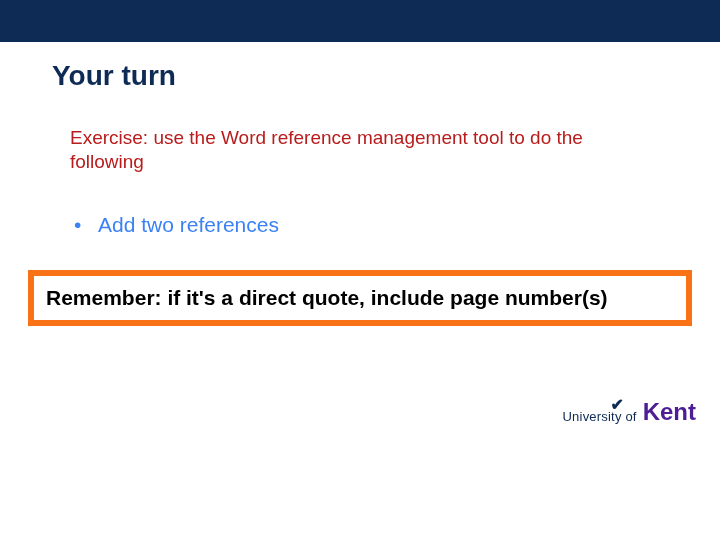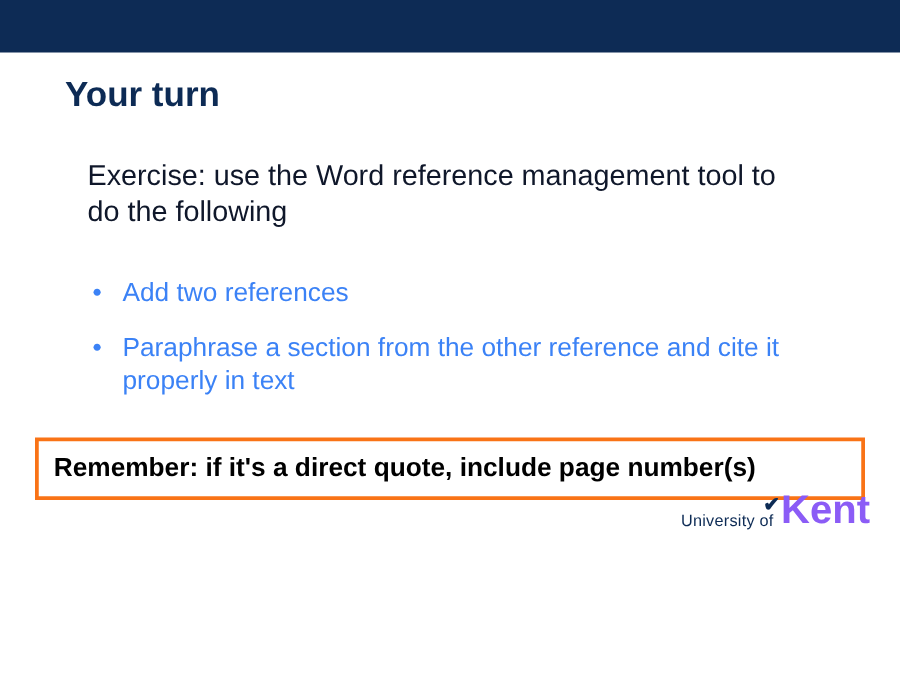--- a/index.html
+++ b/index.html
@@ -1,39 +1,38 @@
 <!DOCTYPE html>
 <html><head>
 <meta charset="utf-8">
 <style>
   * { margin: 0; padding: 0; box-sizing: border-box; }
   html, body { width: 720px; height: 540px; font-family: Arial, Helvetica, sans-serif; background: #fff; }
   .slide { width: 720px; height: 444px; position: relative; display: flex; flex-direction: column; }
   .topbar { background: #0d2b55; height: 42px; width: 100%; }
   .title { color: #0d2b55; font-size: 28px; font-weight: bold; padding: 18px 0 0 52px; }
-  .intro { color: #0f172a; font-size: 23px; padding: 34px 70px 0 70px; line-height: 1.25; }
+  .intro { color: #b91c1c; font-size: 19px; padding: 34px 70px 0 70px; line-height: 1.25; }
   .bullets { list-style: none; padding: 38px 70px 0 70px; }
   .bullets li { position: relative; font-size: 21px; color: #3b82f6; line-height: 1.25; padding-left: 28px; margin-bottom: 18px; }
   .bullets li::before { content: "•"; position: absolute; left: 4px; top: 0; font-size: 21px; }
-  .callout { margin: 14px 28px 0 28px; border: 3px solid #f97316; padding: 10px 12px; font-size: 21px; font-weight: bold; color: #000; }
+  .callout { margin: 14px 28px 0 28px; border: 6px solid #f97316; padding: 10px 12px; font-size: 21px; font-weight: bold; color: #000; }
   .footer { position: absolute; right: 24px; bottom: 20px; display: flex; align-items: flex-end; gap: 6px; }
   .uni { color: #0d2b55; font-size: 13px; letter-spacing: 0.2px; }
-  .kent { color: #8b5cf6; font-size: 32px; font-weight: 600; position: relative; top: 2px; }
+  .kent { color: #4c1d95; font-size: 24px; font-weight: 600; position: relative; top: 2px; }
   .tick { position: absolute; right: 96px; bottom: 30px; color: #0d2b55; font-size: 16px; font-weight: bold; }
 </style>
 </head>
 <body>
 
 <div class="slide">
   <div class="topbar"></div>
   <div class="title">Your turn</div>
   <div class="intro">Exercise: use the Word reference management tool to do the following</div>
   <ul class="bullets">
     <li>Add two references</li>
-    <li>Paraphrase a section from the other reference and cite it properly in text</li>
   </ul>
   <div class="callout">Remember: if it's a direct quote, include page number(s)</div>
   <span class="tick">✔</span>
   <div class="footer">
     <span class="uni">University of</span>
     <span class="kent">Kent</span>
   </div>
 </div>
 
 </body></html>

